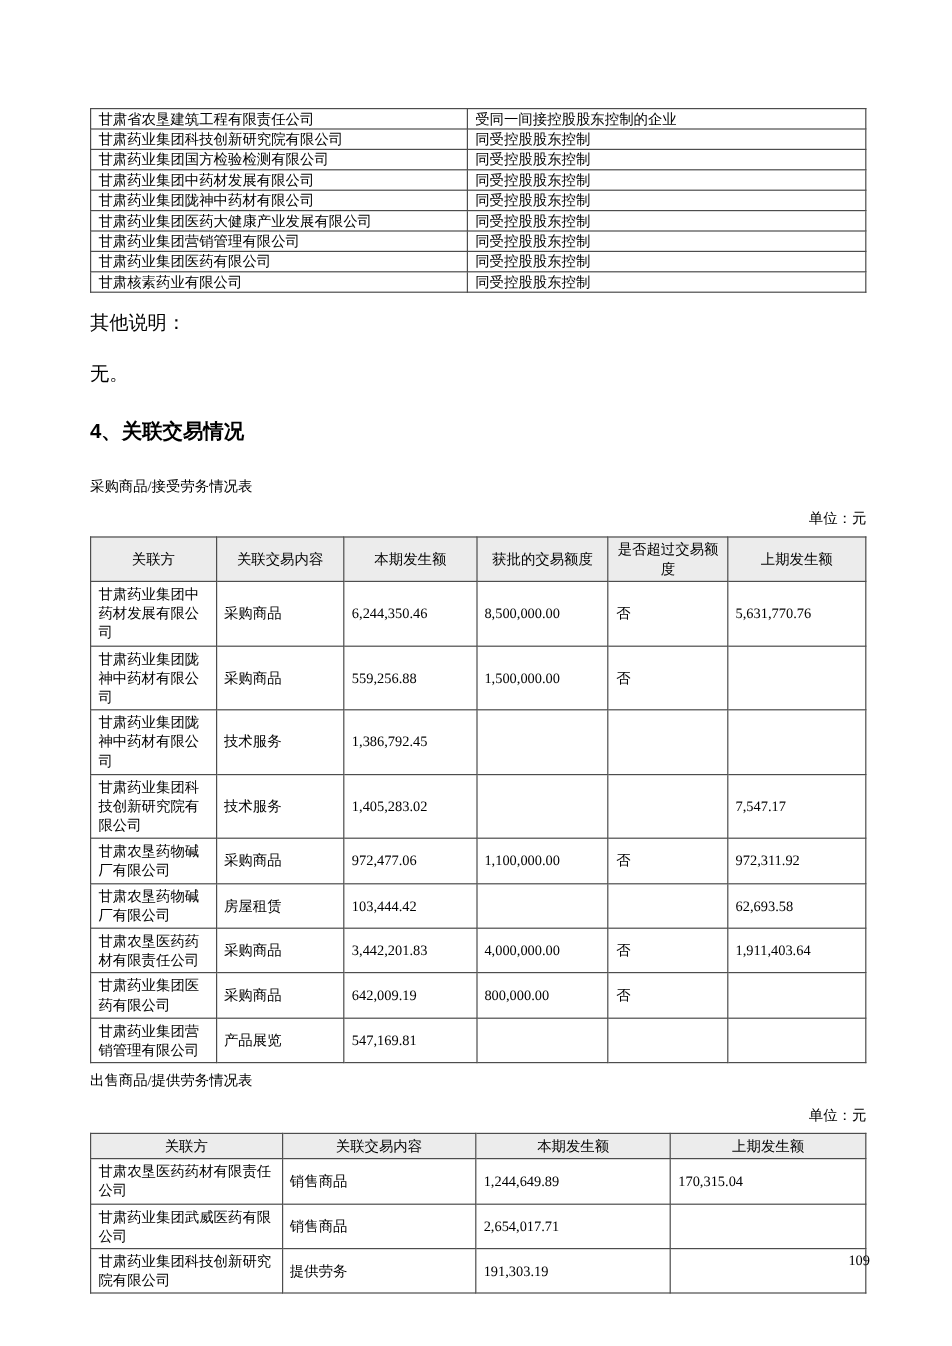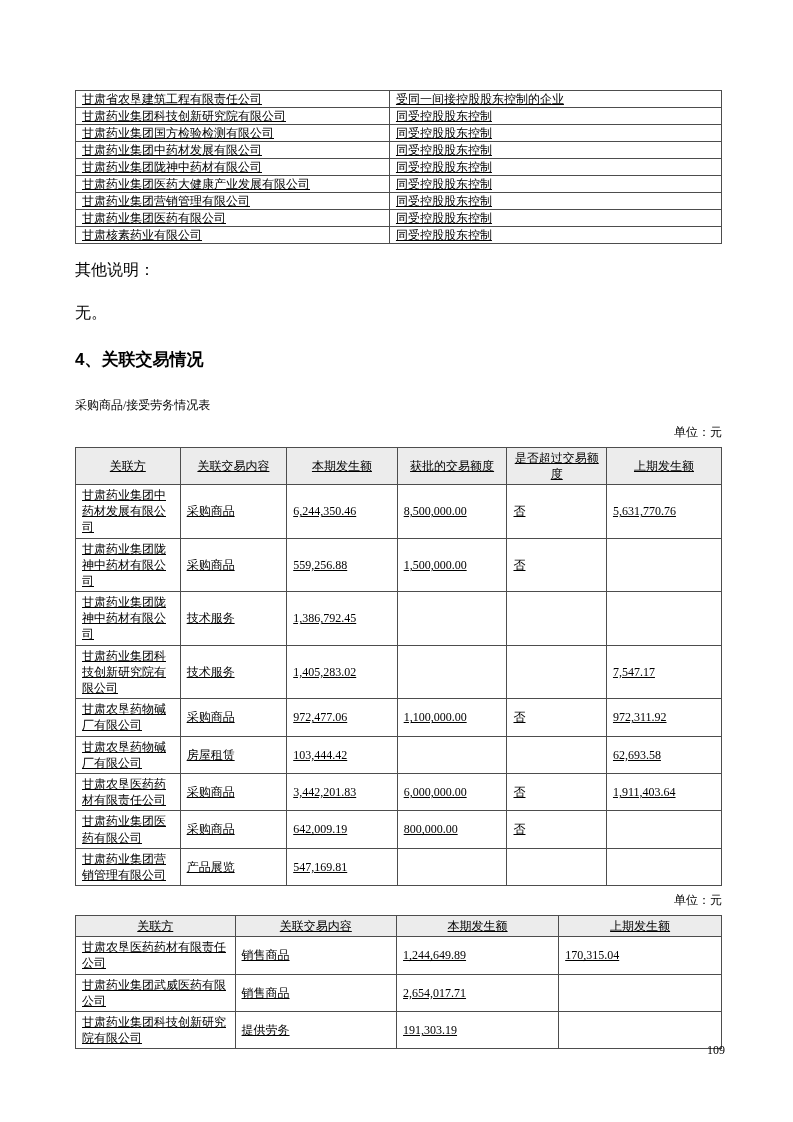--- a/index.html
+++ b/index.html
@@ -15,21 +15,20 @@
     width: 793px; height: 1122px;
     padding: 90px 71px 0 75px;
     background: #fff;
     overflow: hidden;
   }
   table.tbl {
     border-collapse: collapse;
     width: 100%;
     table-layout: fixed;
     font-size: 12px;
-    text-decoration: underline;
   }
   .tbl td, .tbl th {
     border: 1px solid #4d4d4d;
     padding: 2px 6px;
     vertical-align: middle;
     line-height: 1.35;
     overflow-wrap: break-word;
     font-weight: normal;
   }
   .tbl th {
@@ -190,21 +189,21 @@
           <td class="al-l">房屋租赁</td>
           <td class="al-r">103,444.42</td>
           <td class="al-r"></td>
           <td class="al-l"></td>
           <td class="al-r">62,693.58</td>
         </tr>
         <tr>
           <td class="al-l">甘肃农垦医药药材有限责任公司</td>
           <td class="al-l">采购商品</td>
           <td class="al-r">3,442,201.83</td>
-          <td class="al-r">6,000,000.00</td>
+          <td class="al-r">4,000,000.00</td>
           <td class="al-l">否</td>
           <td class="al-r">1,911,403.64</td>
         </tr>
         <tr>
           <td class="al-l">甘肃药业集团医药有限公司</td>
           <td class="al-l">采购商品</td>
           <td class="al-r">642,009.19</td>
           <td class="al-r">800,000.00</td>
           <td class="al-l">否</td>
           <td class="al-r"></td>
@@ -213,20 +212,21 @@
           <td class="al-l">甘肃药业集团营销管理有限公司</td>
           <td class="al-l">产品展览</td>
           <td class="al-r">547,169.81</td>
           <td class="al-r"></td>
           <td class="al-l"></td>
           <td class="al-r"></td>
         </tr>
       </tbody>
     </table>
 
+  <p class="tbl-caption sales-caption">出售商品/提供劳务情况表</p>
   <p class="unit-label">单位：元</p>
 
   <table class="tbl data-table" data-table="sales_table">
     <colgroup>
       <col style="width:24.7%">
       <col style="width:25.0%">
       <col style="width:25.1%">
       <col style="width:25.2%">
     </colgroup>
   <thead>

